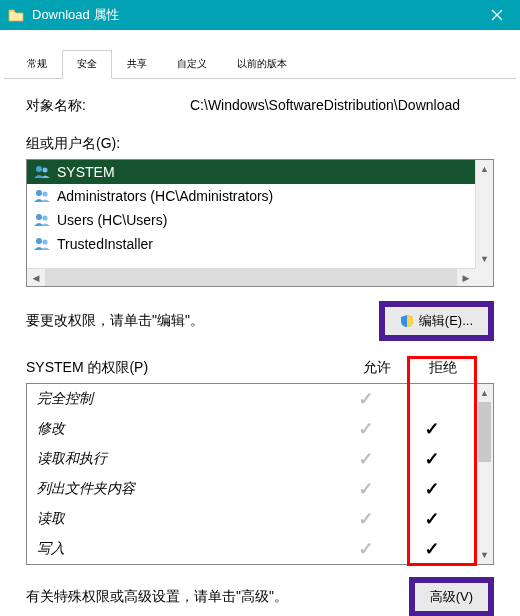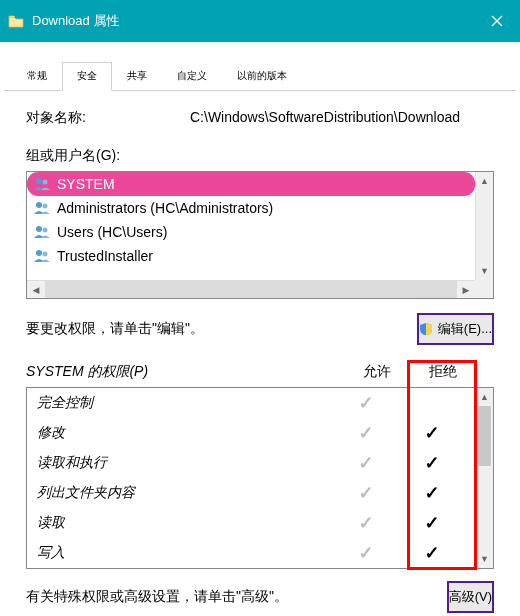--- a/index.html
+++ b/index.html
@@ -1,54 +1,54 @@
 <!DOCTYPE html>
 <html><head>
 <meta charset="utf-8">
 <style>
   * { box-sizing: border-box; margin: 0; padding: 0; }
   body { font-family: "Microsoft YaHei", "Segoe UI", sans-serif; font-size: 14px; color: #000; background: #fff; width: 520px; }
   
-  .titlebar { background: #00a2b4; color: #fff; height: 42px; display: flex; align-items: center; padding: 0 0 0 8px; }
+  .titlebar { background: #00a2b4; color: #fff; height: 30px; display: flex; align-items: center; padding: 0 0 0 8px; }
   .titlebar .folder-icon { width: 16px; height: 14px; margin-right: 8px; }
   .titlebar .title { flex: 1; font-size: 13px; }
   .titlebar .close { width: 46px; height: 30px; display: flex; align-items: center; justify-content: center; cursor: pointer; }
   
   .tabstrip { display: flex; border-bottom: 1px solid #d0d0d0; margin: 20px 4px 0 4px; padding-left: 8px; }
   .tab { padding: 6px 14px; border: 1px solid transparent; cursor: pointer; font-size: 10px; }
   .tab.active { border: 1px solid #d0d0d0; border-bottom: 1px solid #fff; margin-bottom: -1px; background: #fff; }
   
   .body { padding: 18px 26px 10px 26px; }
   
   .row-obj { display: flex; margin-bottom: 20px; }
   .row-obj .label { width: 130px; }
   .row-obj .value { flex: 1; text-align: center; }
   
   .group-label { margin-bottom: 6px; }
   
   .listbox { border: 1px solid #888; background: #fff; min-height: 105px; position: relative; }
   .listbox-inner { margin-right: 18px; }
   .list-item { display: flex; align-items: center; padding: 4px 6px; cursor: pointer; }
-  .list-item.selected { background: #ec4899; color: #fff; border-radius: 11px; }
+  .list-item.selected { background: #14532d; color: #fff; }
   .list-item .people-icon { width: 18px; height: 14px; margin-right: 6px; flex-shrink: 0; }
   
   .scrollbar-v { position: absolute; right: 0; top: 0; bottom: 18px; width: 18px; background: #f0f0f0; border-left: 1px solid #ddd; }
   .scrollbar-v .arrow { height: 18px; display:flex; align-items:center; justify-content:center; font-size:9px; color:#666; }
   .scrollbar-h { position: absolute; left: 0; right: 18px; bottom: 0; height: 18px; background: #f0f0f0; border-top: 1px solid #ddd; display:flex; }
   .scrollbar-h .arrow { width: 18px; display:flex; align-items:center; justify-content:center; font-size:9px; color:#666; }
   .scrollbar-h .track { flex:1; background:#dcdcdc; }
   .corner { position:absolute; right:0; bottom:0; width:18px; height:18px; background:#f0f0f0; }
   
   .edit-row { display:flex; align-items:center; margin: 14px 0 4px 0; }
   .edit-row .txt { flex:1; }
-  .btn { border:2px solid #4c1d95; background:#e9e9e9; padding:5px 0; cursor:pointer; display:inline-flex; align-items:center; font-size:13px; }
+  .btn { border:6px solid #4c1d95; background:#e9e9e9; padding:5px 15px; cursor:pointer; display:inline-flex; align-items:center; font-size:13px; }
   .btn .shield { width:14px; height:14px; margin-right:5px; }
   
   .perm-header { display:flex; align-items:center; margin: 18px 0 6px 0; }
-  .perm-header .ph-label { flex:1;font-style:italic; }
+  .perm-header .ph-label { flex:1; }
   .perm-header .col { width: 66px; text-align:center; }
   
   .perm-box { border:1px solid #888; position:relative; }
   .perm-box-inner { margin-right:18px; }
   .perm-row { display:flex; align-items:center; padding:6px 10px; }
   .perm-row .name { flex:1;font-style:italic; }
   .perm-row .col { width:66px; text-align:center; }
   .check-gray { color:#bdbdbd; font-weight:bold; font-size:18px; line-height:1; }
   .check-black { color:#000; font-weight:bold; font-size:18px; line-height:1; }
   .perm-scroll { position:absolute; right:0; top:0; bottom:0; width:18px; background:#f0f0f0; border-left:1px solid #ddd; }

